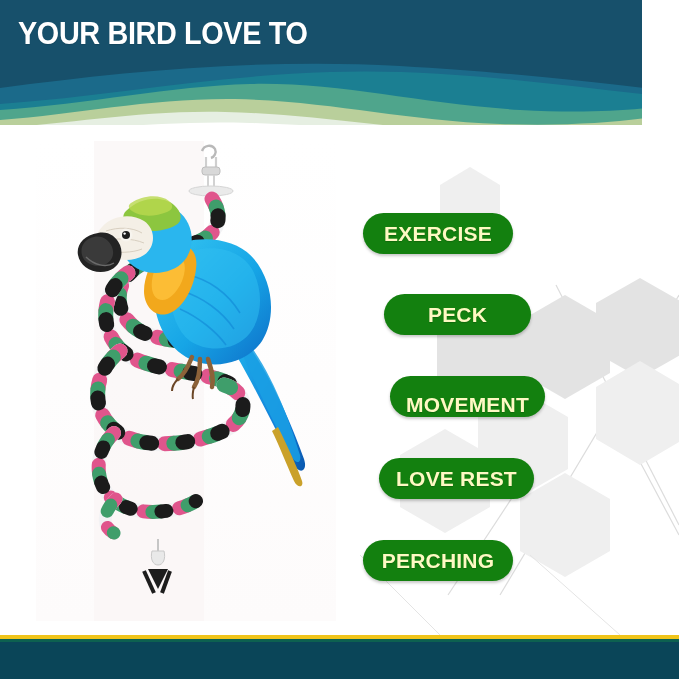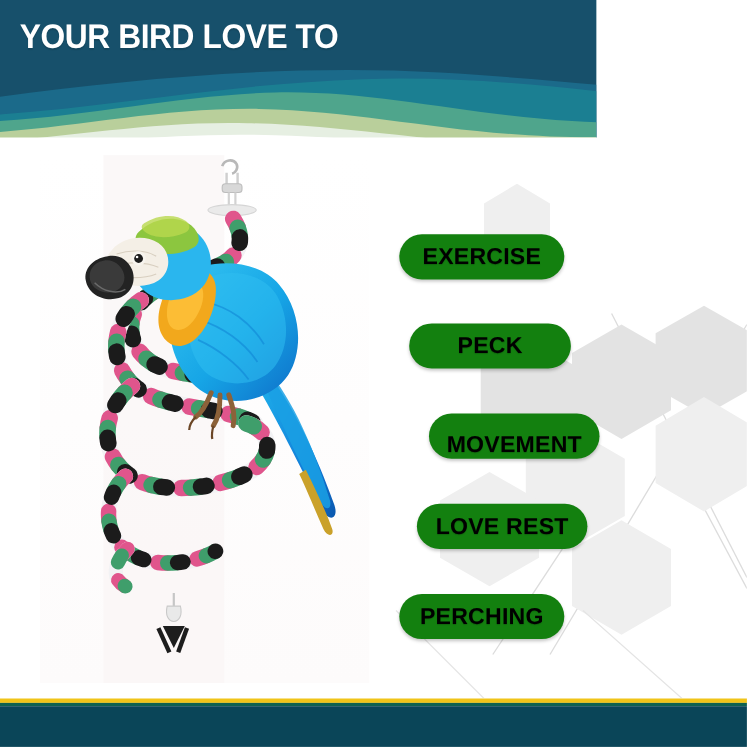--- a/index.html
+++ b/index.html
@@ -4,21 +4,21 @@
 <style>
   html,body{margin:0;padding:0;}
   body{
     width:679px;height:679px;overflow:hidden;
     font-family:"Liberation Sans",sans-serif;
     background:#ffffff;position:relative;
   }
   #page{position:absolute;inset:0;width:679px;height:679px;overflow:hidden;background:#fff;}
 
   
-  .header{position:absolute;left:0;top:0;width:542px;height:140px;overflow:hidden;background:#17506b;}
+  .header{position:absolute;left:0;top:0;width:642px;height:140px;overflow:hidden;background:#17506b;}
   .header-wave{position:absolute;left:0;top:0;width:679px;height:140px;}
   .header-title{
     position:absolute;left:18px;top:18px;
     color:#ffffff;font-weight:bold;font-size:31px;
     letter-spacing:-0.4px;line-height:1.05;
     font-family:"Liberation Sans",sans-serif;
     transform:scaleX(0.93);transform-origin:left top;
     white-space:nowrap;text-shadow:0 1px 1px rgba(0,0,0,.12);
   }
 
@@ -28,21 +28,21 @@
 
   
   .photo{position:absolute;left:36px;top:16px;width:300px;height:480px;overflow:hidden;}
   .photo svg{display:block;}
 
   
   .pills{position:absolute;left:0;top:0;width:679px;height:510px;}
   .pill{
     position:absolute;
     background:#13800f;
-    color:#000000;
+    color:#fef9c3;
     border-radius:999px;
     font-weight:bold;
     font-size:21px;
     letter-spacing:.2px;
     display:flex;align-items:center;justify-content:center;
     white-space:nowrap;
     box-shadow:0 2px 3px rgba(0,0,0,.22);
     text-shadow:0 1px 1px rgba(0,0,0,.18);
     height:41px;
     font-family:"Liberation Sans",sans-serif;
@@ -233,21 +233,21 @@
             <path d="M158,246 C157,250 156,254 157,258"></path>
           </g>
         </g>
       </svg>
     </div>
 
     <div class="pills">
       <div class="pill" style="left:363px;top:88px;width:150px;">
         <span>EXERCISE</span>
       </div>
-      <div class="pill" style="left:372px;top:169px;width:147px;align-items:center;">
+      <div class="pill" style="left:384px;top:169px;width:147px;align-items:center;">
         <span>PECK</span>
       </div>
       <div class="pill" style="left:390px;top:251px;width:155px;align-items:flex-end;">
         <span>MOVEMENT</span>
       </div>
       <div class="pill" style="left:379px;top:333px;width:155px;">
         <span>LOVE REST</span>
       </div>
       <div class="pill" style="left:363px;top:415px;width:150px;align-items:center;">
         <span>PERCHING</span>

